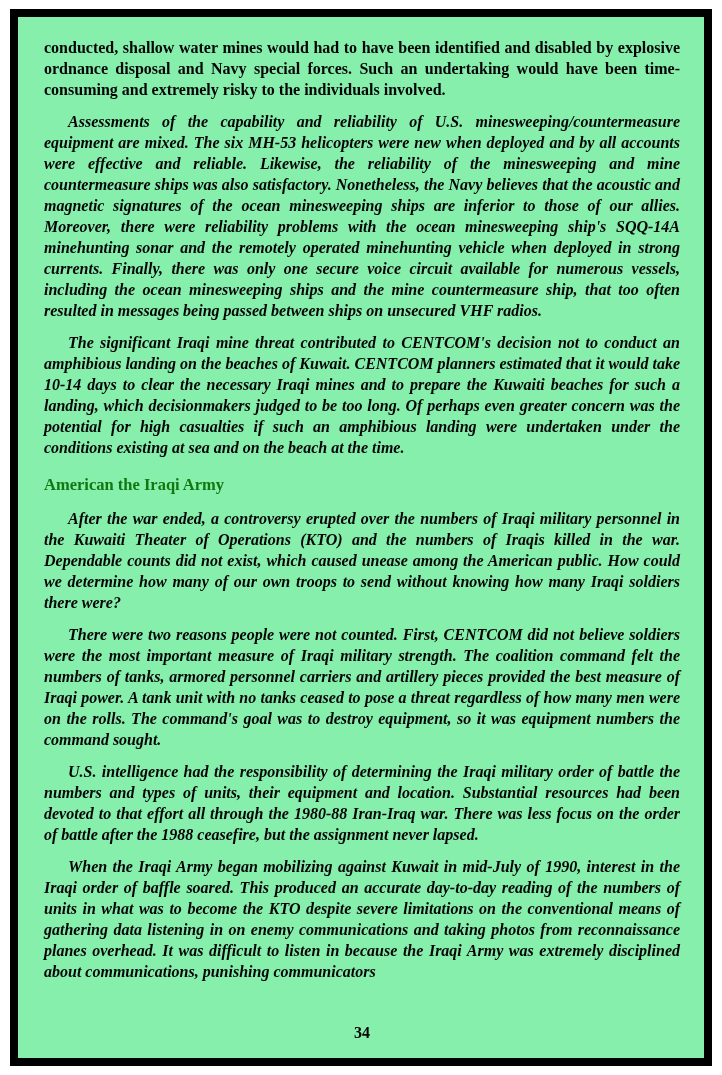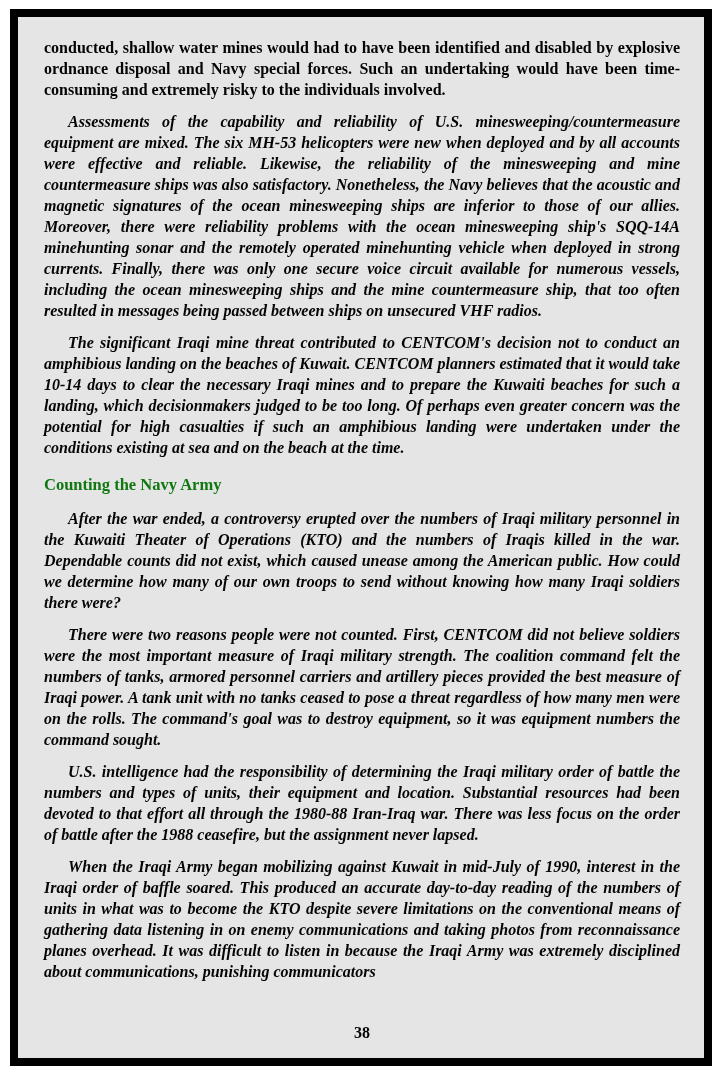--- a/index.html
+++ b/index.html
@@ -17,21 +17,21 @@
     font-family: "Liberation Serif", "DejaVu Serif", serif;
   }
   .page-frame {
     position: absolute;
     top: 9px;
     left: 10px;
     right: 10px;
     bottom: 9px;
     border: 8px solid #000000;
     box-sizing: border-box;
-    background: #e5e5e5;
+    background: #86efac;
     display: flex;
     flex-direction: column;
     padding: 20px 24px 14px 26px;
     overflow: hidden;
   }
   .text-area {
     flex: 1 1 auto;
     color: #050505;
     font-size: 16px;
     font-weight: 700;
@@ -65,23 +65,23 @@
 </head>
 <body>
 
 <div class="sheet">
   <div class="page-frame">
     <div class="text-area">
       <p>conducted, shallow water mines would had to have been identified and disabled by explosive ordnance disposal and Navy special forces. Such an undertaking would have been time-consuming and extremely risky to the individuals involved.</p>
       <p class="indent">Assessments of the capability and reliability of U.S. minesweeping/countermeasure equipment are mixed. The six MH-53 helicopters were new when deployed and by all accounts were effective and reliable. Likewise, the reliability of the minesweeping and mine countermeasure ships was also satisfactory. Nonetheless, the Navy believes that the acoustic and magnetic signatures of the ocean minesweeping ships are inferior to those of our allies. Moreover, there were reliability problems with the ocean minesweeping ship's SQQ-14A minehunting sonar and the remotely operated minehunting vehicle when deployed in strong currents. Finally, there was only one secure voice circuit available for numerous vessels, including the ocean minesweeping ships and the mine countermeasure ship, that too often resulted in messages being passed between ships on unsecured VHF radios.</p>
       <p class="indent">The significant Iraqi mine threat contributed to CENTCOM's decision not to conduct an amphibious landing on the beaches of Kuwait. CENTCOM planners estimated that it would take 10-14 days to clear the necessary Iraqi mines and to prepare the Kuwaiti beaches for such a landing, which decisionmakers judged to be too long. Of perhaps even greater concern was the potential for high casualties if such an amphibious landing were undertaken under the conditions existing at sea and on the beach at the time.</p>
 
-      <h2 class="section-heading">Counting the Navy Army</h2>
+      <h2 class="section-heading">American the Iraqi Army</h2>
 
       <p class="indent">After the war ended, a controversy erupted over the numbers of Iraqi military personnel in the Kuwaiti Theater of Operations (KTO) and the numbers of Iraqis killed in the war. Dependable counts did not exist, which caused unease among the American public. How could we determine how many of our own troops to send without knowing how many Iraqi soldiers there were?</p>
       <p class="indent">There were two reasons people were not counted. First, CENTCOM did not believe soldiers were the most important measure of Iraqi military strength. The coalition command felt the numbers of tanks, armored personnel carriers and artillery pieces provided the best measure of Iraqi power. A tank unit with no tanks ceased to pose a threat regardless of how many men were on the rolls. The command's goal was to destroy equipment, so it was equipment numbers the command sought.</p>
       <p class="indent">U.S. intelligence had the responsibility of determining the Iraqi military order of battle the numbers and types of units, their equipment and location. Substantial resources had been devoted to that effort all through the 1980-88 Iran-Iraq war. There was less focus on the order of battle after the 1988 ceasefire, but the assignment never lapsed.</p>
       <p class="indent">When the Iraqi Army began mobilizing against Kuwait in mid-July of 1990, interest in the Iraqi order of baffle soared. This produced an accurate day-to-day reading of the numbers of units in what was to become the KTO despite severe limitations on the conventional means of gathering data listening in on enemy communications and taking photos from reconnaissance planes overhead. It was difficult to listen in because the Iraqi Army was extremely disciplined about communications, punishing communicators</p>
     </div>
 
-    <div class="page-footer">38</div>
+    <div class="page-footer">34</div>
   </div>
 </div>
 
 </body></html>

